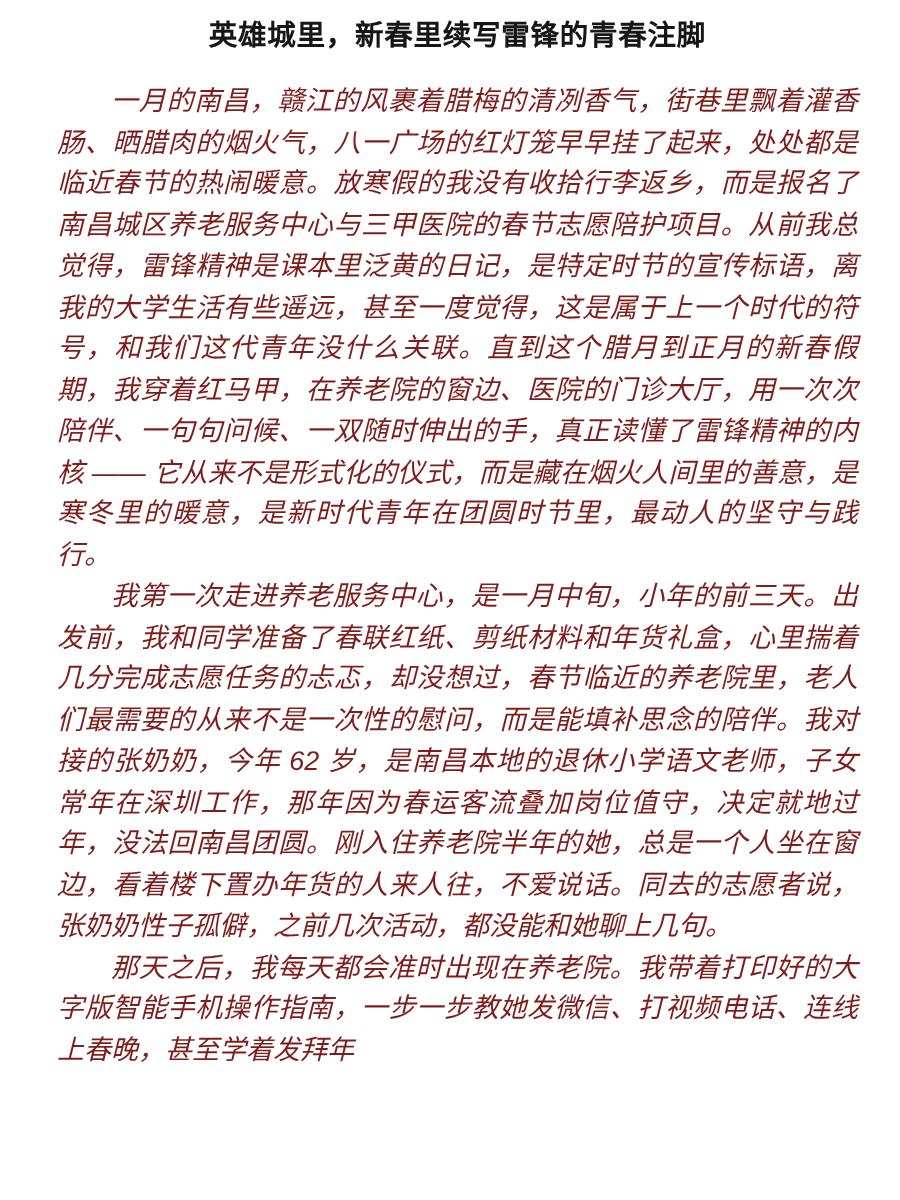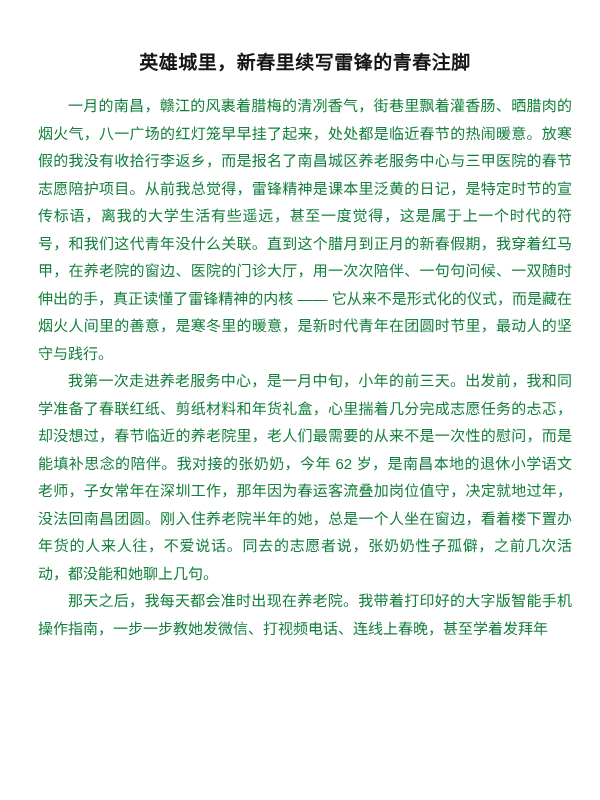--- a/index.html
+++ b/index.html
@@ -13,41 +13,41 @@
     overflow: hidden;
     font-family: "Liberation Sans", "DejaVu Sans", sans-serif;
   }
   .page {
     box-sizing: border-box;
     width: 600px;
     height: 744px;
     padding: 11px 28px 0 38px;
     background: #ffffff;
     overflow: hidden;
-    margin-top: 38px;
   }
   .article-title {
     margin: 0 0 15px 0;
     font-size: 19px;
     line-height: 28px;
     font-weight: 700;
     text-align: center;
     color: #161616;
     letter-spacing: 0.5px;
   }
   .article-body p {
     margin: 0;
-    font-size: 15px;
+    font-size: 18px;
     line-height: 27.5px;
-    color: #15803d;
+    color: #7f1d1d;
     text-align: justify;
     text-justify: inter-ideograph;
     text-indent: 2em;
     word-break: break-all;
     line-break: strict;
+    font-style: italic;
   }
 </style>
 </head>
 <body>
 
 <div class="page">
   <h1 class="article-title">英雄城里，新春里续写雷锋的青春注脚</h1>
   <div class="article-body">
     <p>一月的南昌，赣江的风裹着腊梅的清冽香气，街巷里飘着灌香肠、晒腊肉的烟火气，八一广场的红灯笼早早挂了起来，处处都是临近春节的热闹暖意。放寒假的我没有收拾行李返乡，而是报名了南昌城区养老服务中心与三甲医院的春节志愿陪护项目。从前我总觉得，雷锋精神是课本里泛黄的日记，是特定时节的宣传标语，离我的大学生活有些遥远，甚至一度觉得，这是属于上一个时代的符号，和我们这代青年没什么关联。直到这个腊月到正月的新春假期，我穿着红马甲，在养老院的窗边、医院的门诊大厅，用一次次陪伴、一句句问候、一双随时伸出的手，真正读懂了雷锋精神的内核 —— 它从来不是形式化的仪式，而是藏在烟火人间里的善意，是寒冬里的暖意，是新时代青年在团圆时节里，最动人的坚守与践行。</p>
     <p>我第一次走进养老服务中心，是一月中旬，小年的前三天。出发前，我和同学准备了春联红纸、剪纸材料和年货礼盒，心里揣着几分完成志愿任务的忐忑，却没想过，春节临近的养老院里，老人们最需要的从来不是一次性的慰问，而是能填补思念的陪伴。我对接的张奶奶，今年 62 岁，是南昌本地的退休小学语文老师，子女常年在深圳工作，那年因为春运客流叠加岗位值守，决定就地过年，没法回南昌团圆。刚入住养老院半年的她，总是一个人坐在窗边，看着楼下置办年货的人来人往，不爱说话。同去的志愿者说，张奶奶性子孤僻，之前几次活动，都没能和她聊上几句。</p>

